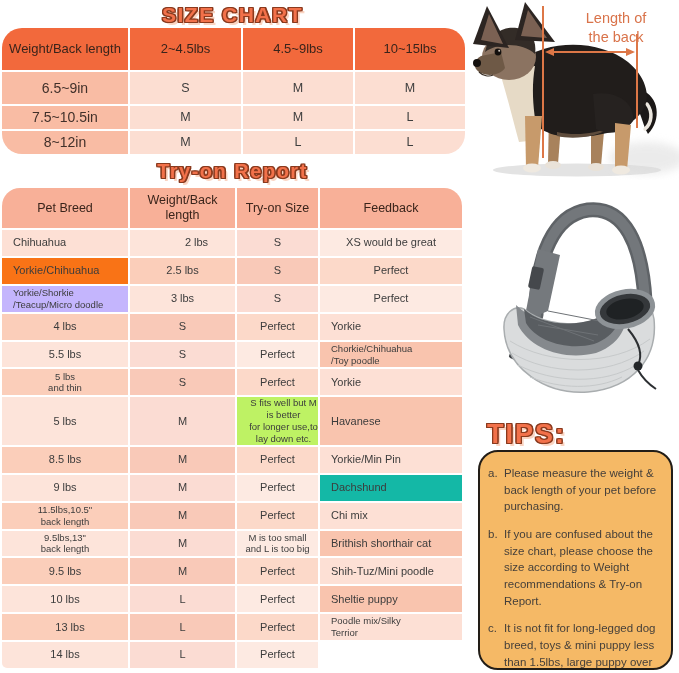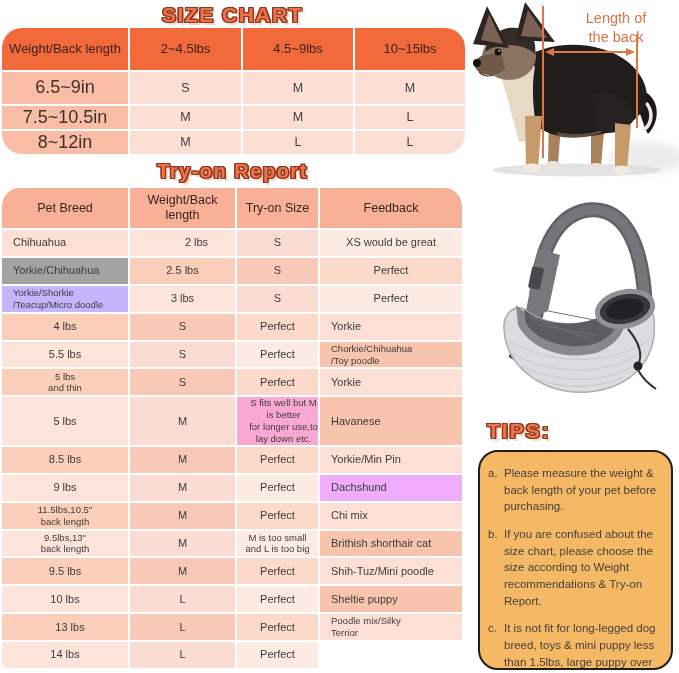--- a/index.html
+++ b/index.html
@@ -11,29 +11,29 @@
     font-weight:bold;color:#f2714a;letter-spacing:1.5px;
     text-shadow:
       -1.3px -1.3px 0 #8a3a1e, 1.3px -1.3px 0 #8a3a1e,
       -1.3px  1.3px 0 #8a3a1e, 1.3px  1.3px 0 #8a3a1e,
        0 -1.3px 0 #8a3a1e, 0 1.3px 0 #8a3a1e,
       -1.3px 0 0 #8a3a1e, 1.3px 0 0 #8a3a1e,
        3px 3px 0 rgba(244,160,120,0.45);
   }
   #size-title{position:absolute;top:3px;left:0;width:465px;text-align:center;font-size:21px;}
   #tryon-title{position:absolute;top:160px;left:0;width:465px;text-align:center;font-size:20px;}
-  #tips-title{position:absolute;top:419px;left:487px;font-size:21px;letter-spacing:2px;}
+  #tips-title{position:absolute;top:419px;left:487px;font-size:27px;letter-spacing:2px;}
 
   
   .size-table{position:absolute;top:28px;left:2px;width:463px;height:126px;
     display:grid;grid-template-columns:126px 111px 110px 110px;
     grid-template-rows:42px 32px 23px 23px;gap:2px;background:#ffffff;
     border-radius:20px;overflow:hidden;}
   .sc-head{background:#f2693c;color:#3a241b;font-size:13px;}
-  .sc-col1{background:#f9bca4;color:#41302a;font-size:18px;}
+  .sc-col1{background:#f9bca4;color:#41302a;font-size:14px;}
   .sc-cell{background:#fcded2;color:#3d3d3d;font-size:12.5px;}
   .gcell{display:flex;align-items:center;justify-content:center;text-align:center;white-space:pre-line;line-height:1.2;}
 
   
   .tryon-table{position:absolute;top:188px;left:2px;width:460px;height:480px;
     display:grid;grid-template-columns:126px 105px 81px 142px;
     grid-template-rows:40px repeat(15,1fr);gap:2px;background:#ffffff;
     border-radius:18px 18px 5px 5px;overflow:hidden;}
   .to-head{background:#f8b098;color:#3a241b;font-size:12.5px;}
   .to-cell{font-size:11px;color:#3c3c3c;}
@@ -84,21 +84,21 @@
   <div id="tryon-title" class="bubble-title">Try-on Report</div>
   <div id="tryon-table" class="tryon-table">
       <div class="gcell to-head">Pet Breed</div>
       <div class="gcell to-head">Weight/Back length</div>
       <div class="gcell to-head">Try-on Size</div>
       <div class="gcell to-head">Feedback</div>
       <div class="gcell to-cell to-breed" style="background: rgb(253, 224, 213);">Chihuahua</div>
       <div class="gcell to-cell" style="background: rgb(253, 228, 218); padding-left: 28px;">2 lbs</div>
       <div class="gcell to-cell" style="background: rgb(251, 220, 211);">S</div>
       <div class="gcell to-cell" style="background: rgb(253, 234, 226);">XS would be great</div>
-      <div class="gcell to-cell to-breed" style="background: #a3a3a3;">Yorkie/Chihuahua</div>
+      <div class="gcell to-cell to-breed" style="background: #f97316;">Yorkie/Chihuahua</div>
       <div class="gcell to-cell" style="background: rgb(251, 206, 186);">2.5 lbs</div>
       <div class="gcell to-cell" style="background: rgb(249, 201, 184);">S</div>
       <div class="gcell to-cell" style="background: rgb(252, 217, 201);">Perfect</div>
       <div class="gcell to-cell to-breed small" style="background: #c4b5fd;">Yorkie/Shorkie
 /Teacup/Micro doodle</div>
       <div class="gcell to-cell" style="background: rgb(253, 228, 218);">3 lbs</div>
       <div class="gcell to-cell" style="background: rgb(251, 220, 211);">S</div>
       <div class="gcell to-cell" style="background: rgb(253, 234, 226);">Perfect</div>
       <div class="gcell to-cell" style="background: rgb(251, 206, 186);">4 lbs</div>
       <div class="gcell to-cell" style="background: rgb(249, 201, 184);">S</div>
@@ -109,31 +109,31 @@
       <div class="gcell to-cell" style="background: rgb(253, 234, 226);">Perfect</div>
       <div class="gcell to-cell to-breed small" style="background: rgb(249, 196, 174);">Chorkie/Chihuahua
 /Toy poodle</div>
       <div class="gcell to-cell small" style="background: rgb(251, 206, 186);">5 lbs
 and thin</div>
       <div class="gcell to-cell" style="background: rgb(249, 201, 184);">S</div>
       <div class="gcell to-cell" style="background: rgb(252, 217, 201);">Perfect</div>
       <div class="gcell to-cell to-breed" style="background: rgb(253, 224, 213);">Yorkie</div>
       <div class="gcell to-cell" style="background: rgb(253, 228, 218);">5 lbs</div>
       <div class="gcell to-cell" style="background: rgb(251, 220, 211);">M</div>
-      <div class="gcell to-cell small" style="background: #f9a8d4; padding-left: 12px;">S fits well but M is better
+      <div class="gcell to-cell small" style="background: #bef264; padding-left: 12px;">S fits well but M is better
 for longer use,to lay down etc.</div>
       <div class="gcell to-cell to-breed" style="background: rgb(249, 196, 174);">Havanese</div>
       <div class="gcell to-cell" style="background: rgb(251, 206, 186);">8.5 lbs</div>
       <div class="gcell to-cell" style="background: rgb(249, 201, 184);">M</div>
       <div class="gcell to-cell" style="background: rgb(252, 217, 201);">Perfect</div>
       <div class="gcell to-cell to-breed" style="background: rgb(253, 224, 213);">Yorkie/Min Pin</div>
       <div class="gcell to-cell" style="background: rgb(253, 228, 218);">9 lbs</div>
       <div class="gcell to-cell" style="background: rgb(251, 220, 211);">M</div>
       <div class="gcell to-cell" style="background: rgb(253, 234, 226);">Perfect</div>
-      <div class="gcell to-cell to-breed" style="background: #f0abfc;">Dachshund</div>
+      <div class="gcell to-cell to-breed" style="background: #14b8a6;">Dachshund</div>
       <div class="gcell to-cell small" style="background: rgb(251, 206, 186);">11.5lbs,10.5"
 back length</div>
       <div class="gcell to-cell" style="background: rgb(249, 201, 184);">M</div>
       <div class="gcell to-cell" style="background: rgb(252, 217, 201);">Perfect</div>
       <div class="gcell to-cell to-breed" style="background: rgb(253, 224, 213);">Chi mix</div>
       <div class="gcell to-cell small" style="background: rgb(253, 228, 218);">9.5lbs,13"
 back length</div>
       <div class="gcell to-cell" style="background: rgb(251, 220, 211);">M</div>
       <div class="gcell to-cell small" style="background: rgb(253, 234, 226);">M is too small
 and L is too big</div>

